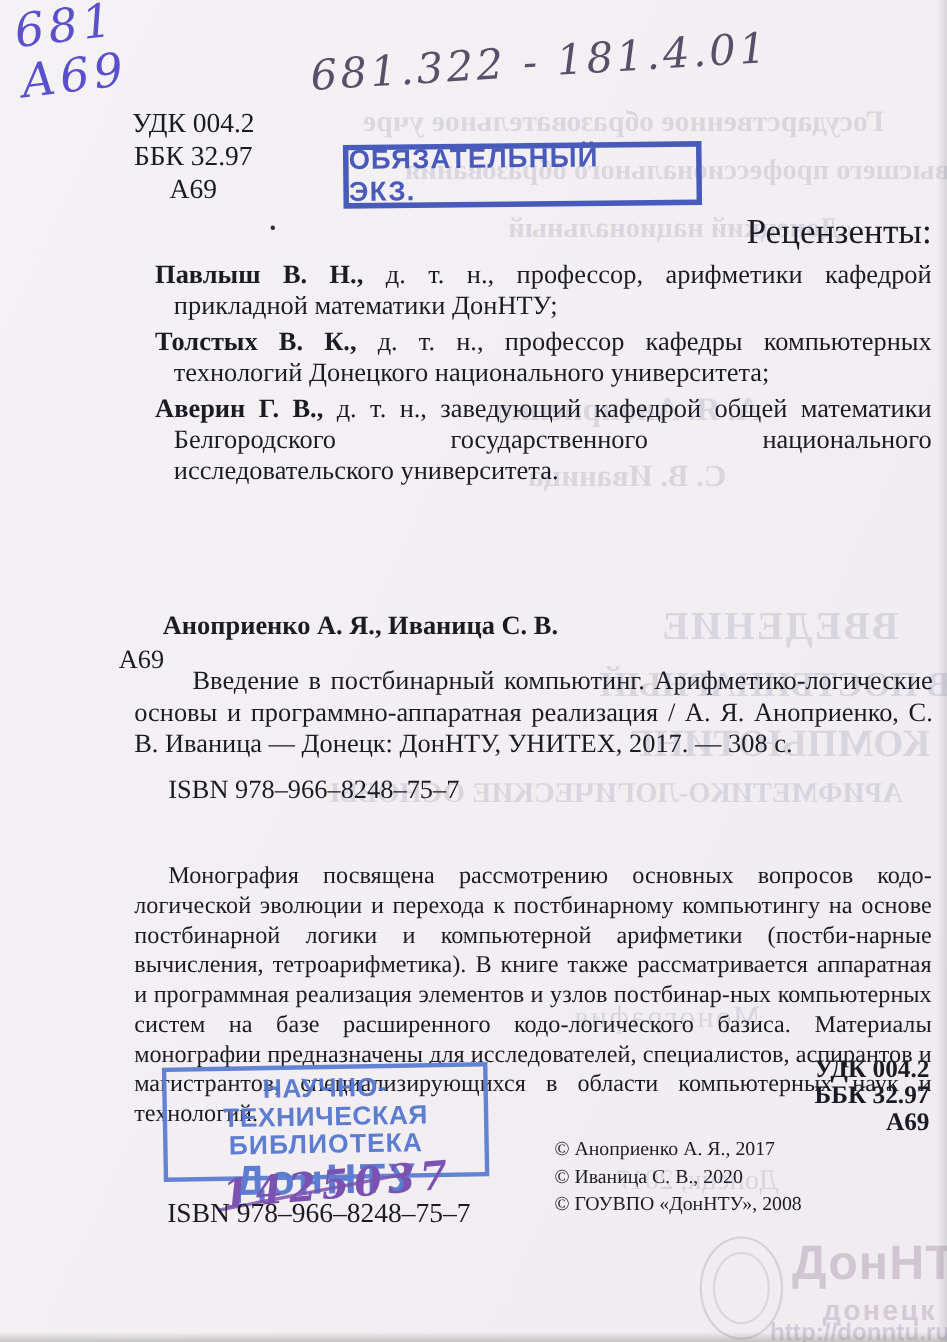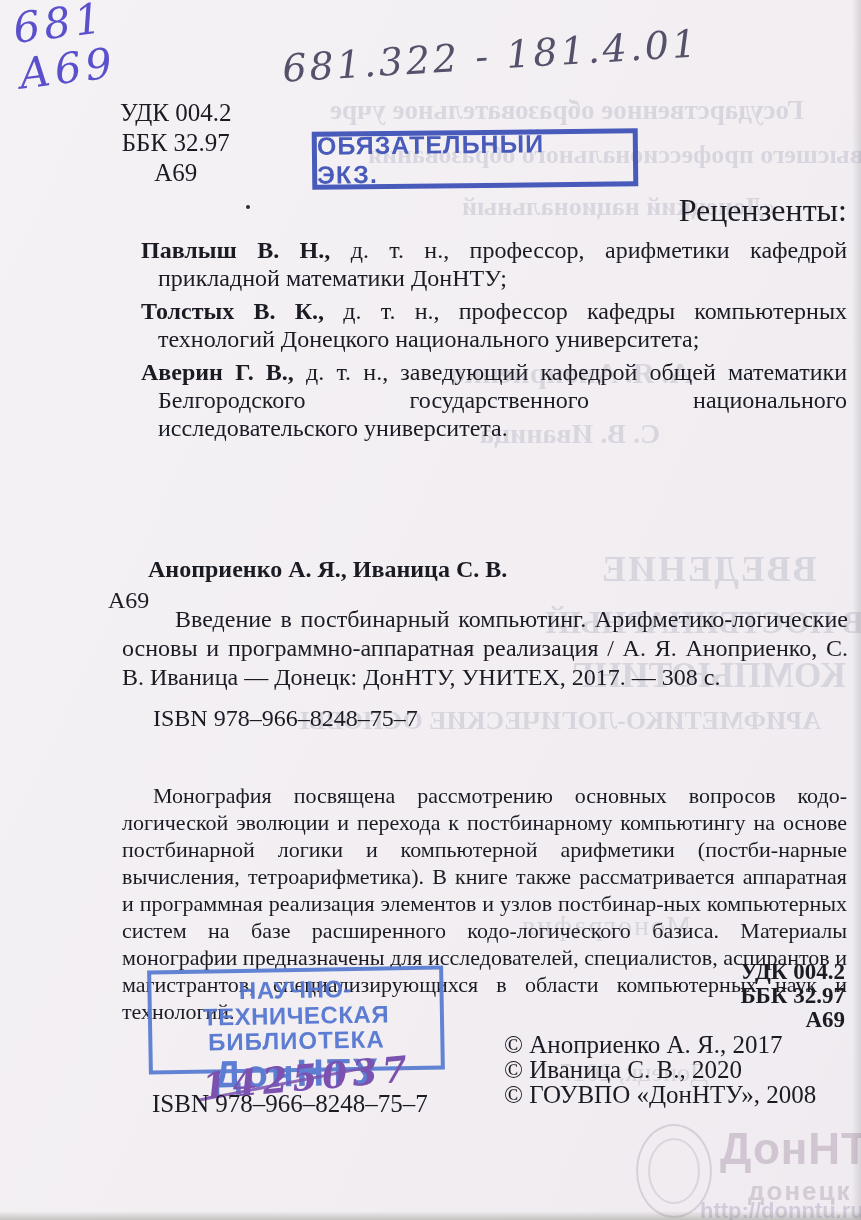--- a/index.html
+++ b/index.html
@@ -53,21 +53,21 @@
   #bib-code{position:absolute;top:587px;left:108px;font-size:24px;}
   #bib-text{position:absolute;top:587px;left:122px;width:726px;font-size:24px;line-height:29px;
     text-align:justify;text-indent:53px;margin-top:18px;}
   #isbn-top{position:absolute;top:705px;left:153px;font-size:24px;}
   
   #annotation{position:absolute;top:748px;left:122px;width:725px;font-size:22px;
     line-height:27px;text-align:justify;text-indent:31px;margin-top:34px;}
   
   #udk-bottom{position:absolute;top:960px;right:16px;text-align:right;font-weight:bold;
     font-size:23px;line-height:24px;}
-  #copyrights{position:absolute;top:1032px;left:504px;font-size:25px;line-height:25px;}
+  #copyrights{position:absolute;top:1032px;left:504px;font-size:18px;line-height:25px;}
   
   #stamp-lib{position:absolute;left:148px;top:968px;width:296px;height:104px;
     border:4px solid #5b7ed2;transform:rotate(-1deg);color:#5577d0;text-align:center;
     font-family:"Liberation Sans",sans-serif;font-weight:bold;padding-top:5px;opacity:.95;}
   #stamp-lib .l1{font-size:24px;line-height:26px;letter-spacing:.5px;}
   #stamp-lib .l2{font-size:24px;line-height:24px;letter-spacing:1px;}
   #stamp-lib .l3{font-size:38px;line-height:40px;letter-spacing:3px;}
   #isbn-bottom{position:absolute;top:1090px;left:152px;font-size:25px;}
   
   .wm{position:absolute;font-family:"Liberation Sans",sans-serif;font-weight:bold;white-space:nowrap;}

